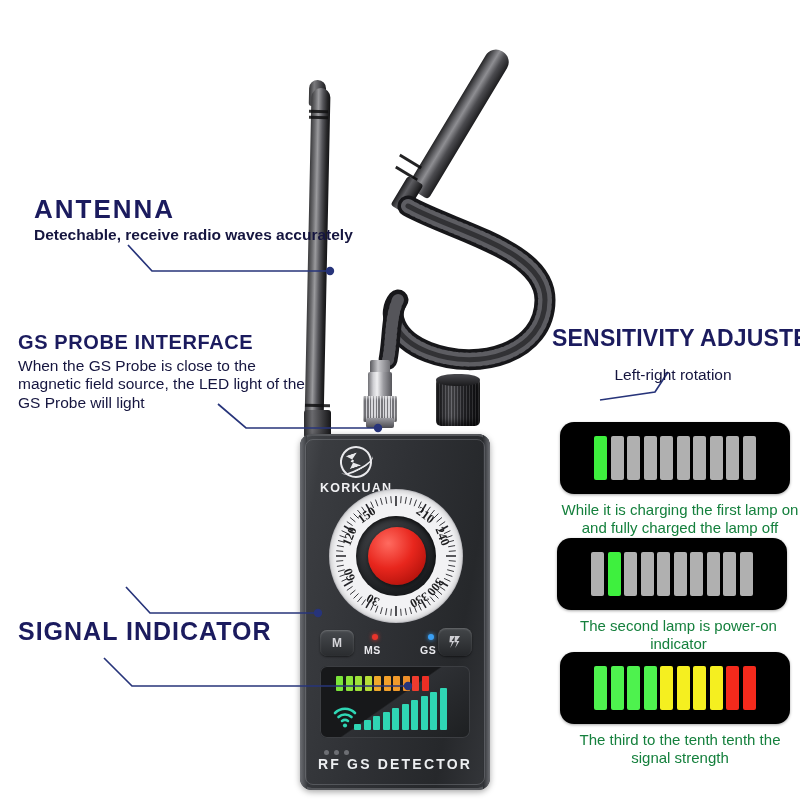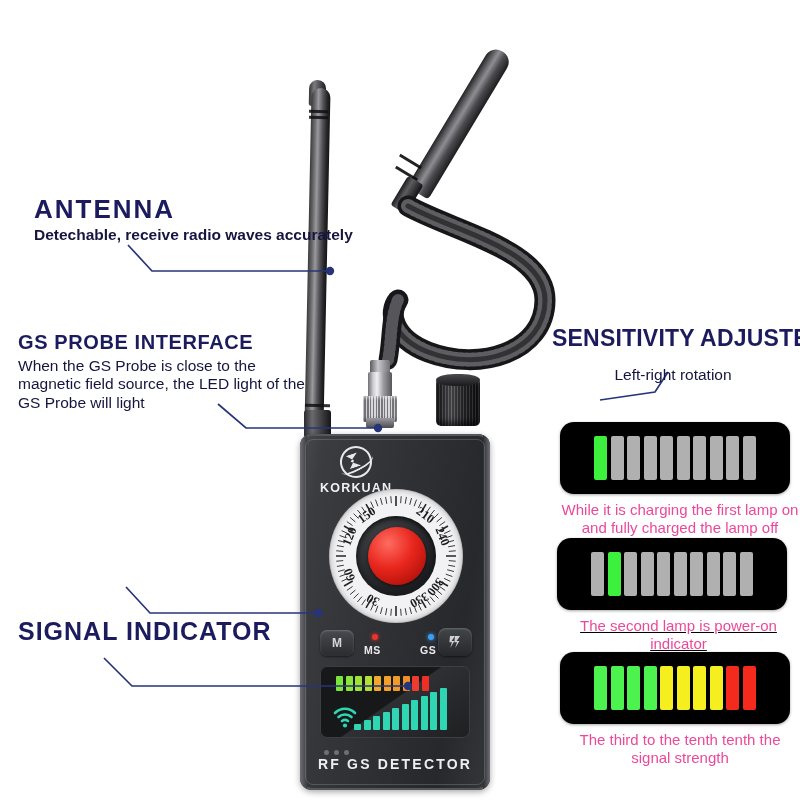--- a/index.html
+++ b/index.html
@@ -237,26 +237,26 @@
   
   .panel{position:absolute;}
   .led-box{
     border-radius:14px;background:#000000;
     display:flex;align-items:center;justify-content:center;
     box-shadow:0 1px 3px rgba(0,0,0,.35);
   }
   .led-strip{display:flex;gap:3.5px;}
   .led-strip i{display:block;width:13px;height:44px;border-radius:2px;}
   .panel-cap{
-    text-align:center;color:#ec4899;font-size:15px;line-height:1.2;margin-top:7px;
+    text-align:center;color:#15803d;font-size:15px;line-height:1.2;margin-top:7px;
   }
 
   .panel.p1{left:560px;top:422px;}
   .panel.p1 .led-box{width:230px;height:72px;}
-  .panel.p2{left:557px;top:538px;text-decoration:underline;}
+  .panel.p2{left:557px;top:538px;}
   .panel.p2 .led-box{width:230px;height:72px;}
   .panel.p3{left:560px;top:652px;}
   .panel.p3 .led-box{width:230px;height:72px;}
 </style>
 </head>
 <body>
 
 <div id="stage">
 
   <div id="product"></div>

